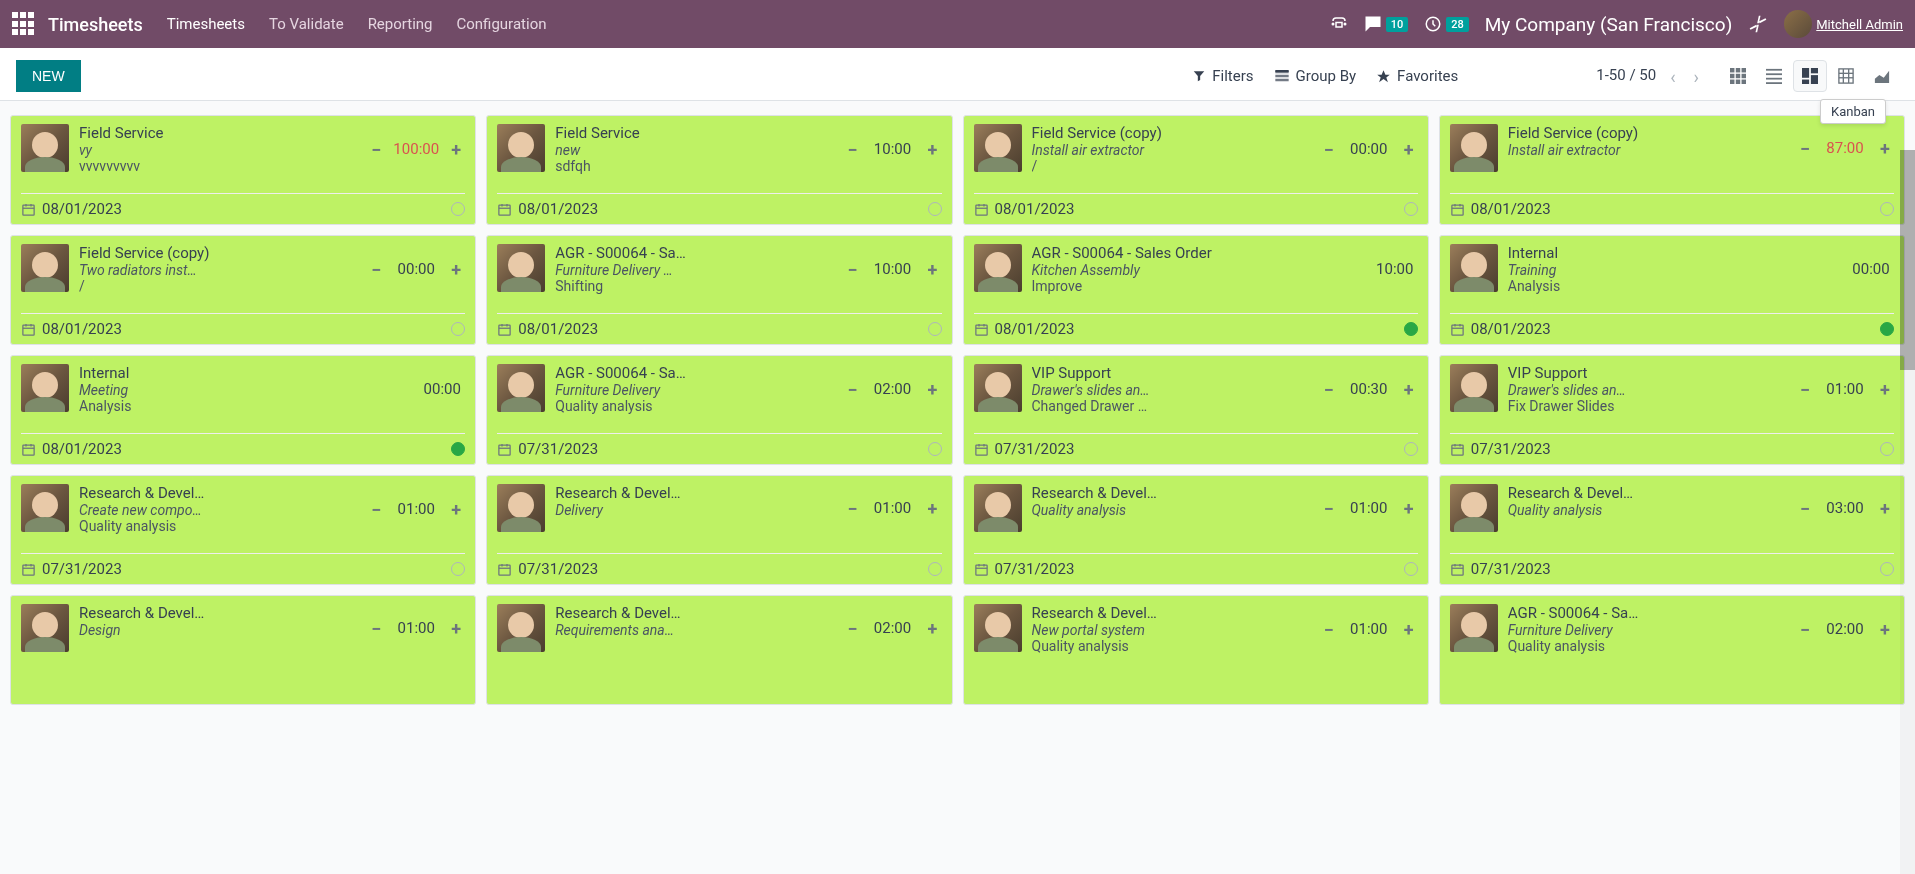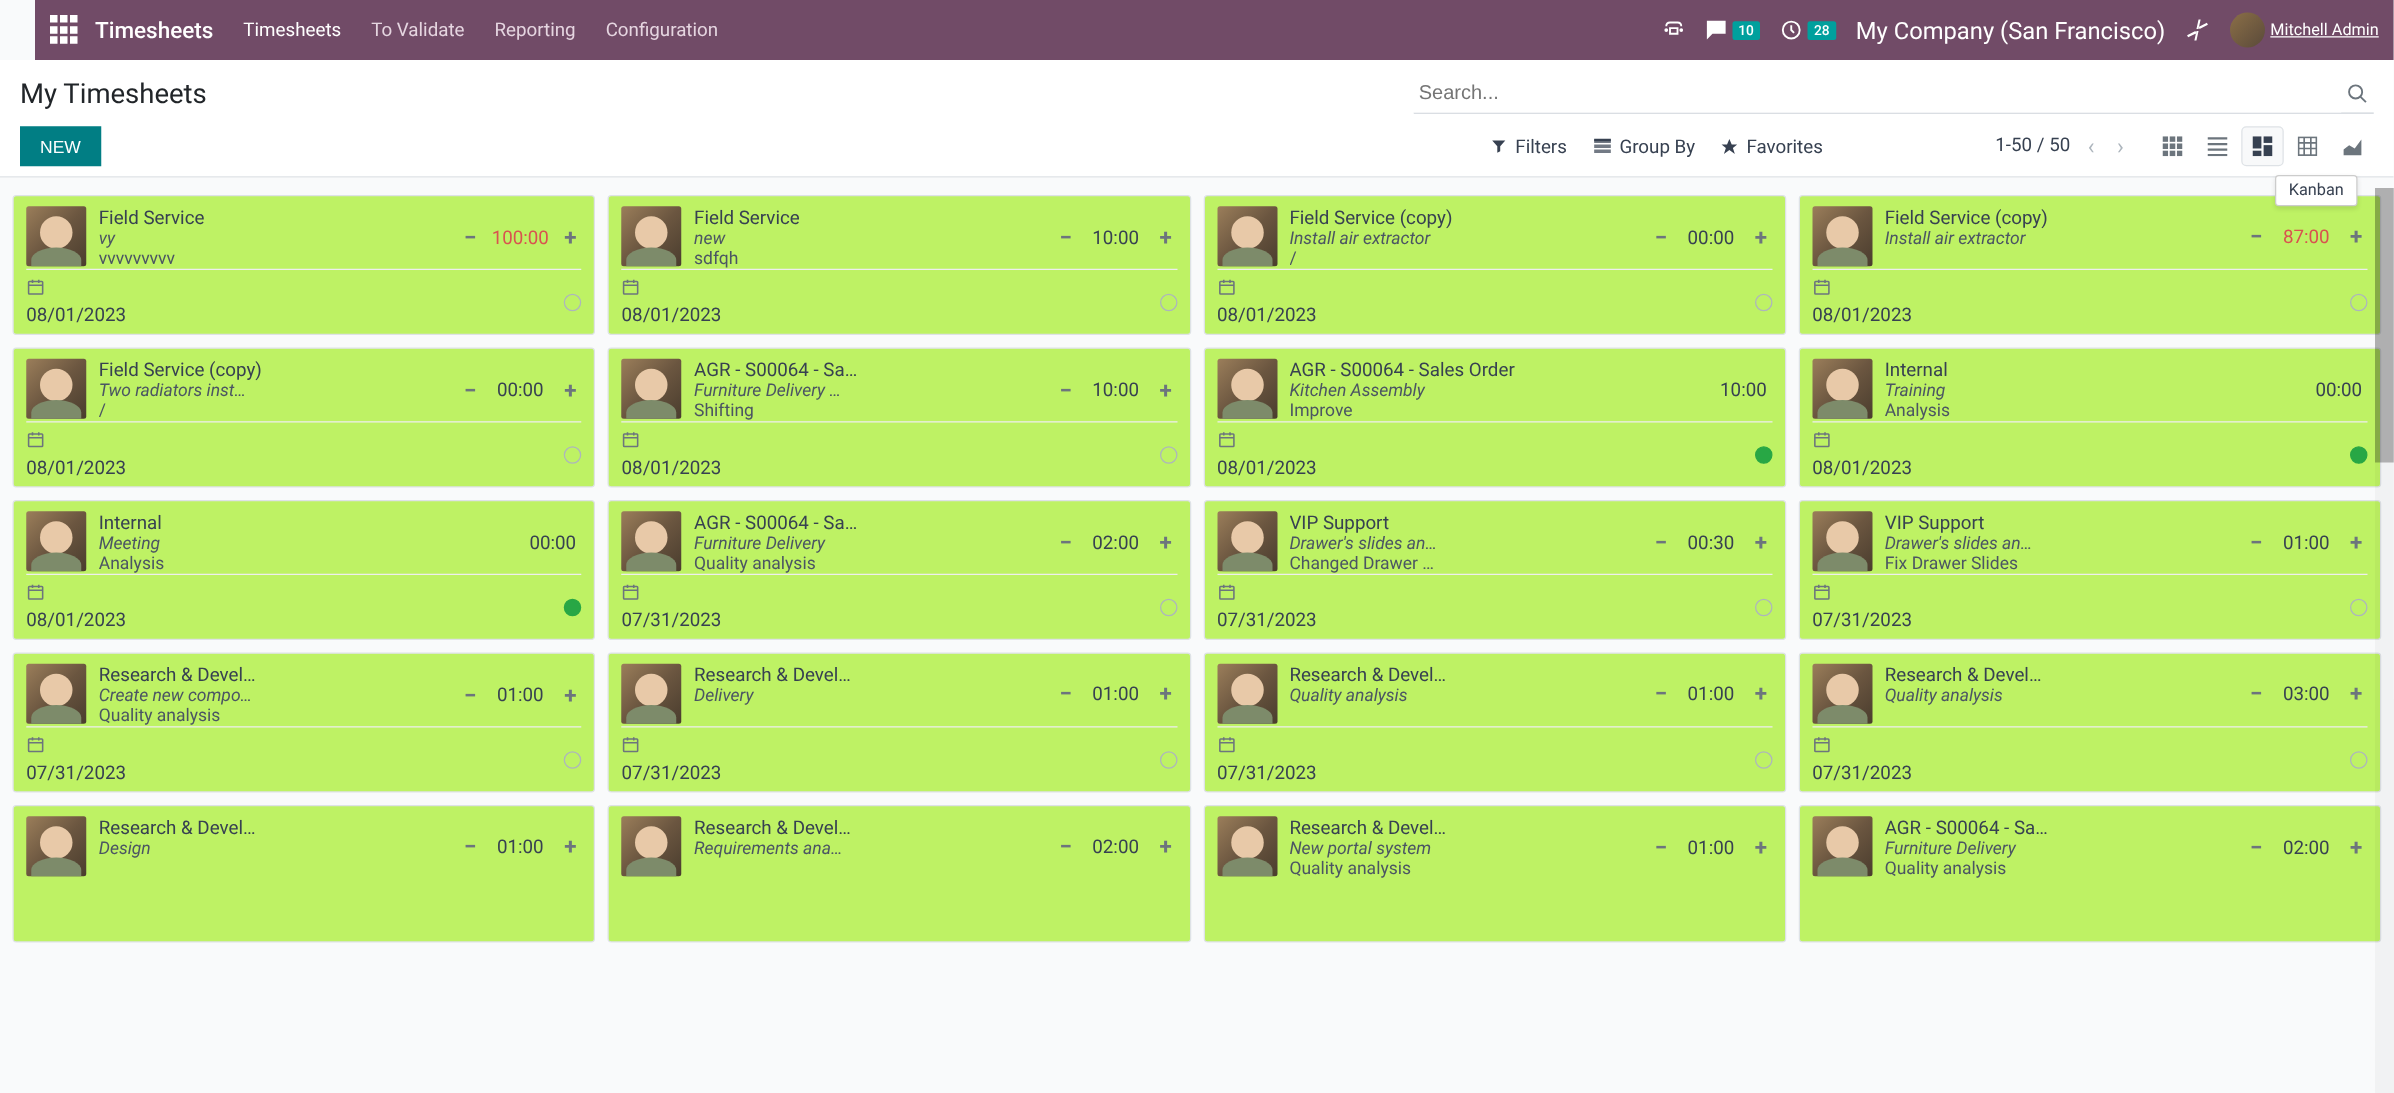--- a/index.html
+++ b/index.html
@@ -1,19 +1,19 @@
 <!DOCTYPE html>
 <html><head>
 <meta charset="utf-8">
 <style>
   * { box-sizing: border-box; margin: 0; padding: 0; }
   body { font-family: -apple-system, BlinkMacSystemFont, "Segoe UI", Roboto, Helvetica, Arial, sans-serif; font-size: 14px; color: #374151; background: #f9fafb; }
   
   
-  .navbar { background: #714b67; color: #fff; height: 48px; display: flex; align-items: center; padding: 16px 12px; margin-left: 28px; }
+  .navbar { background: #714b67; color: #fff; height: 48px; display: flex; align-items: center; padding: 16px 12px; }
   .navbar .apps-icon { width: 24px; height: 24px; display: flex; flex-wrap: wrap; gap: 2px; cursor: pointer; margin-right: 12px; }
   .navbar .apps-icon span { width: 6px; height: 6px; background: #fff; }
   .navbar .brand { font-size: 18px; font-weight: 500; margin-right: 24px; }
   .navbar .menu { display: flex; gap: 24px; }
   .navbar .menu a { color: #e5d5e0; text-decoration: none; font-size: 15px; cursor: pointer; }
   .navbar .menu a:first-child { color: #fff; }
   .navbar .spacer { flex: 1; }
   .navbar .systray { display: flex; gap: 16px; }
   .navbar .systray-item { display: flex; align-items: center; gap: 4px; cursor: pointer; position: relative; color: #fff; }
   .badge { background: #00a09d; color: #fff; font-size: 11px; padding: 1px 5px; border-radius: 2px; font-weight: 500; }
@@ -51,21 +51,21 @@
   .card-avatar::before{content:""; position:absolute; width:40px;height:20px;border-radius:50% 50% 0 0; background: #7d8b6a; bottom:-5px; left:4px; z-index:1;}
   .card-body { flex: 1; min-width: 0; }
   .card-title { font-size: 15px; color: #374151; white-space: nowrap; overflow: hidden; text-overflow: ellipsis; }
   .card-subtitle { font-size: 14px; color: #4b5563; font-style: italic; white-space: nowrap; overflow: hidden; text-overflow: ellipsis; }
   .card-desc { font-size: 14px; color: #4b5563; white-space: nowrap; overflow: hidden; text-overflow: ellipsis; }
   .card-time-ctrl { display: flex; align-items: center; gap: 8px; flex-shrink: 0; }
   .time-btn { width: 18px; height: 18px; display:flex; align-items:center; justify-content:center; cursor:pointer; color:#6c757d; font-size:18px; font-weight:bold;}
   .time-val { font-size: 15px; color: #374151; min-width: 46px; text-align: center;}
   .time-val.red { color: #d9534f; }
   .card-footer { display: flex; align-items: center; justify-content: space-between; margin-top: auto; padding-top: 6px; border-top: 1px solid #eee;}
-  .card-date { display: flex; align-items: flex-start; gap: 6px; font-size: 15px; color: #374151; flex-direction: column; }
+  .card-date { display: flex; align-items: center; gap: 6px; font-size: 15px; color: #374151; }
   .status-dot { width: 14px; height: 14px; border-radius: 50%; border: 1.5px solid #adb5bd; }
   .status-dot.green { background: #28a745; border-color: #28a745; }
   
   svg { display: block; }
   .scroll-track { position: fixed; right:0; top:150px; bottom:0; width:15px; background: rgba(0,0,0,0.03);}
   .scroll-thumb { position:absolute; top:0; width:100%; height: 220px; background: rgba(0,0,0,0.28); border-radius: 0;}
 </style>
 </head>
 <body>
 
@@ -118,32 +118,20 @@
         </svg>
     </div>
     <div class="systray-item">
       <span class="avatar-small"></span>
       <span class="user-name">Mitchell Admin</span>
     </div>
   </div>
 </div>
 
 <div class="control-panel">
-  <div class="cp-top">
-    <div class="breadcrumb">My Timesheets</div>
-    <div class="search-wrap">
-      <input class="search-input" placeholder="Search..." style="">
-      <button class="search-icon-btn">
-        <svg width="18" height="18" viewBox="0 0 24 24" fill="none" stroke="#6c757d" stroke-width="2">
-            <circle cx="10" cy="10" r="7"></circle>
-            <path d="M21 21l-6-6"></path>
-          </svg>
-      </button>
-    </div>
-  </div>
   <div class="cp-bottom">
     <button class="btn-new">NEW</button>
     <div class="cp-right">
       <div class="search-options">
         <div class="search-opt">
           <svg width="14" height="14" viewBox="0 0 24 24" fill="#374151">
               <path d="M3 4h18l-7 8v7l-4 2v-9L3 4z"></path>
             </svg>
           <span>Filters</span>
         </div>

